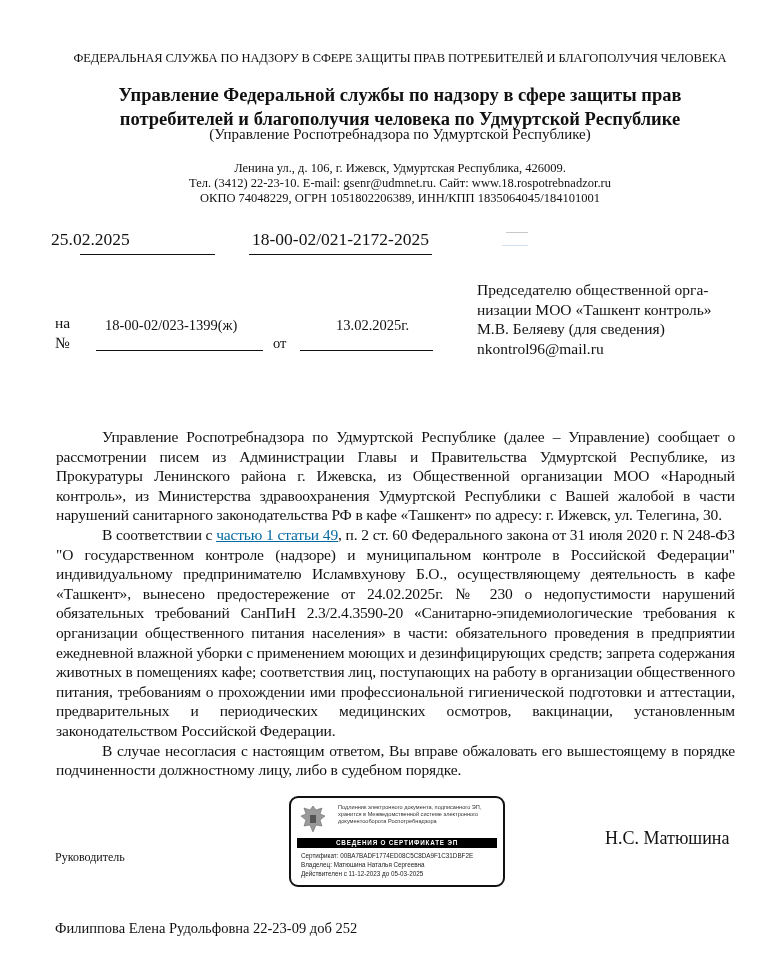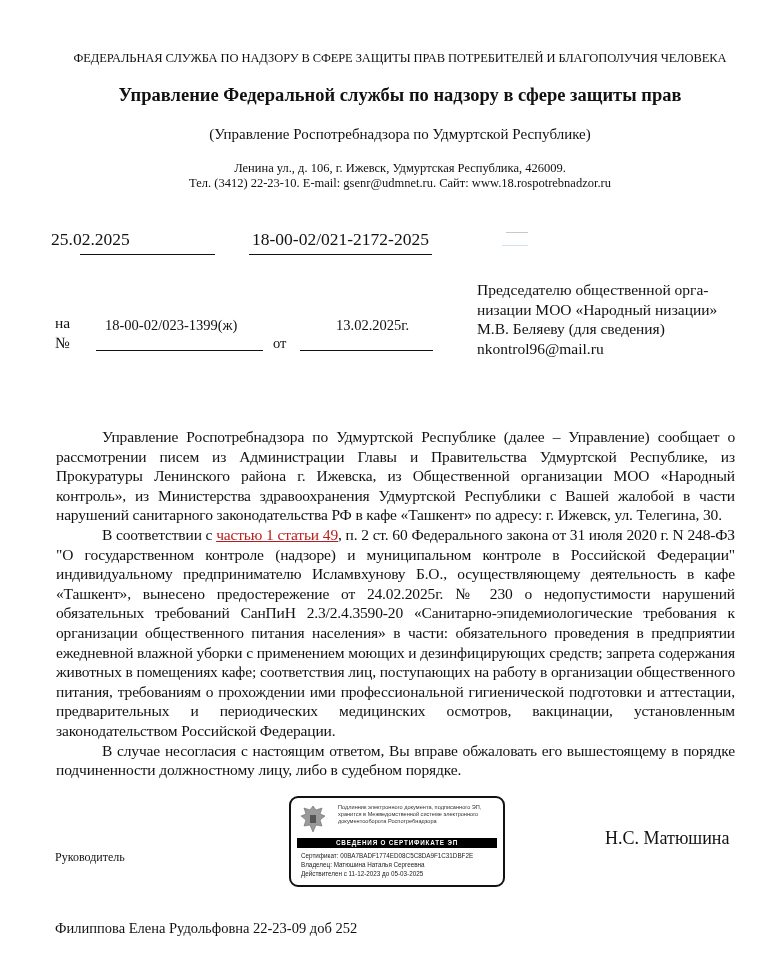--- a/index.html
+++ b/index.html
@@ -34,21 +34,21 @@
   .ref-date { left: 308px; top: 317px; font-size: 14.5px; margin-left: 28px; }
 
   .recipient {
     left: 477px; top: 280px; width: 270px; font-size: 15.5px; line-height: 19.5px;
   }
   .body-text {
     left: 56px; top: 427px; width: 679px; font-size: 15.5px; line-height: 19.6px;
     text-align: justify; letter-spacing: -0.15px;
   }
   .body-text p { margin: 0; text-indent: 46px; }
-  .link { color: #b91c1c; text-decoration: underline; cursor: pointer; }
+  .link { color: #0369a1; text-decoration: underline; cursor: pointer; }
 
   .stamp {
     left: 289px; top: 796px; width: 216px; height: 91px; border: 2px solid #111; border-radius: 9px;
     font-family: "Liberation Sans", "DejaVu Sans", sans-serif; box-sizing: border-box;
   }
   .stamp .emblem { position: absolute; left: 9px; top: 6px; width: 26px; height: 30px; }
   .stamp .note { position: absolute; left: 47px; top: 6px; width: 165px; font-size: 5.6px; line-height: 7px; color: #333; }
   .stamp .bar {
     position: absolute; left: 6px; top: 40px; width: 200px; height: 10px; background: #000; color: #fff;
     font-size: 6.3px; line-height: 10px; text-align: center; letter-spacing: 0.8px; font-weight: bold;
@@ -58,25 +58,27 @@
   .sign-role { left: 55px; top: 850px; font-size: 12px; }
   .sign-name { left: 605px; top: 828px; font-size: 18px; }
   .executor { left: 55px; top: 920px; font-size: 14.5px; }
 </style>
 </head>
 <body>
 
 <div class="abs agency-top center">ФЕДЕРАЛЬНАЯ СЛУЖБА ПО НАДЗОРУ В СФЕРЕ ЗАЩИТЫ ПРАВ ПОТРЕБИТЕЛЕЙ И БЛАГОПОЛУЧИЯ ЧЕЛОВЕКА</div>
 <div class="abs agency-title center">
   <div>Управление Федеральной службы по надзору в сфере защиты прав</div>
+  <div>потребителей и благополучия человека по Удмуртской Республике</div>
 </div>
 <div class="abs agency-short center">(Управление Роспотребнадзора по Удмуртской Республике)</div>
 <div class="abs contacts center">
   <div>Ленина ул., д. 106, г. Ижевск, Удмуртская Республика, 426009.</div>
   <div>Тел. (3412) 22-23-10. E-mail: gsenr@udmnet.ru. Сайт: www.18.rospotrebnadzor.ru</div>
+  <div>ОКПО 74048229, ОГРН 1051802206389, ИНН/КПП 1835064045/184101001</div>
 </div>
 
 <div class="abs reg-date">25.02.2025</div>
 <div class="abs uline" style="left:80px; top:254px; width:135px;"></div>
 <div class="abs reg-num">18-00-02/021-2172-2025</div>
 <div class="abs uline" style="left:249px; top:254px; width:183px;"></div>
 <div class="abs faint">
   <span style="left:26px; top:4px; width:22px;"></span>
   <span class="b" style="left:22px; top:17px; width:26px;"></span>
 </div>
@@ -86,21 +88,21 @@
   <div>№</div>
 </div>
 <div class="abs ref-num">18-00-02/023-1399(ж)</div>
 <div class="abs uline" style="left:96px; top:350px; width:167px;"></div>
 <div class="abs ref-ot">от</div>
 <div class="abs ref-date">13.02.2025г.</div>
 <div class="abs uline" style="left:300px; top:350px; width:133px;"></div>
 
 <div class="abs recipient">
   <div>Председателю общественной орга-</div>
-  <div>низации МОО «Народный низации»</div>
+  <div>низации МОО «Ташкент контроль»</div>
   <div>М.В. Беляеву (для сведения)</div>
   <div>nkontrol96@mail.ru</div>
 </div>
 
 <div class="abs body-text">
   <p>Управление Роспотребнадзора по Удмуртской Республике (далее – Управление) сообщает о рассмотрении  писем из Администрации Главы и Правительства Удмуртской Республике, из Прокуратуры Ленинского района г. Ижевска, из Общественной организации МОО «Народный контроль», из Министерства здравоохранения Удмуртской Республики  с Вашей жалобой   в части нарушений санитарного законодательства РФ  в кафе «Ташкент» по адресу: г. Ижевск, ул. Телегина, 30.</p>
   <p><span>В соответствии с </span><a class="link">частью 1 статьи 49</a><span>, п. 2 ст. 60 Федерального закона от 31 июля 2020 г. N 248-ФЗ "О государственном контроле (надзоре) и муниципальном контроле в Российской Федерации"  индивидуальному предпринимателю Исламвхунову Б.О., осуществляющему деятельность в кафе «Ташкент», вынесено  предостережение от  24.02.2025г.  № 230 о недопустимости нарушений обязательных требований  СанПиН 2.3/2.4.3590-20 «Санитарно-эпидемиологические требования к организации общественного питания населения»      в части: обязательного проведения в предприятии ежедневной влажной уборки с применением моющих и дезинфицирующих средств; запрета содержания животных в помещениях кафе;    соответствия лиц, поступающих на работу в организации общественного питания, требованиям о прохождении ими профессиональной гигиенической подготовки и аттестации, предварительных и периодических медицинских осмотров, вакцинации, установленным законодательством Российской Федерации.</span></p>
   <p>В случае несогласия с настоящим ответом, Вы вправе обжаловать его вышестоящему в порядке подчиненности должностному лицу, либо в судебном порядке.</p>
 </div>
 

